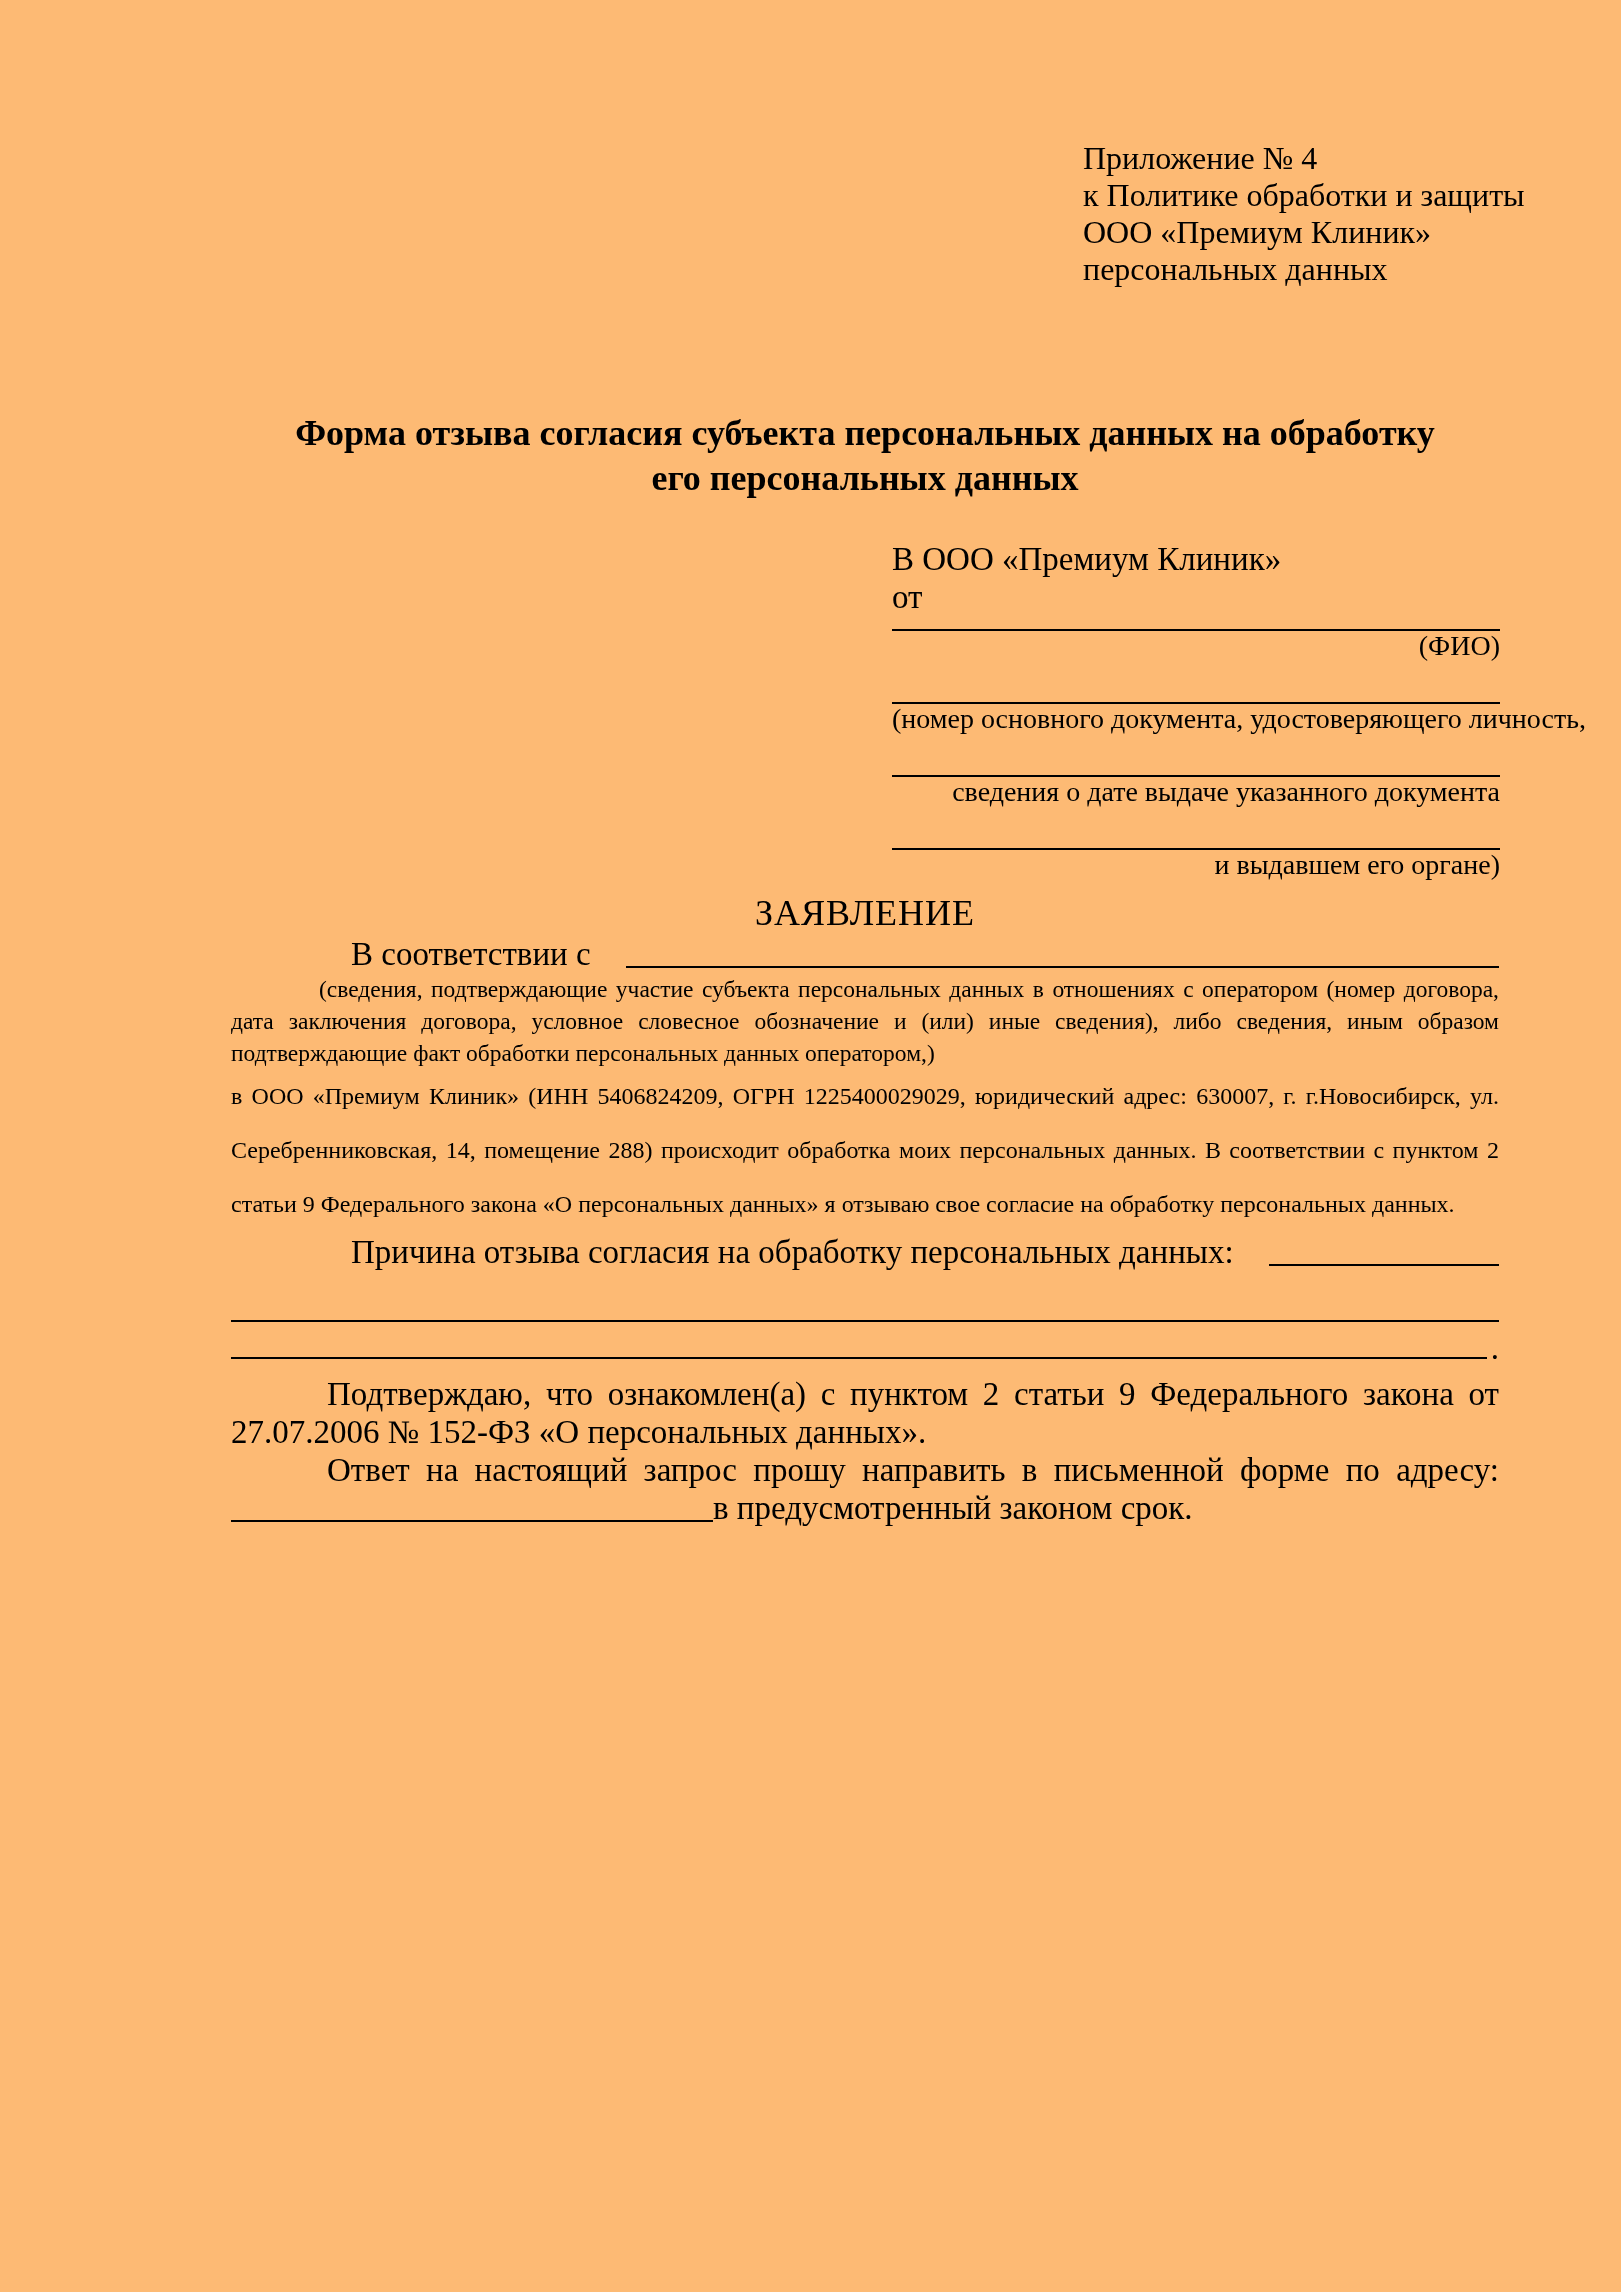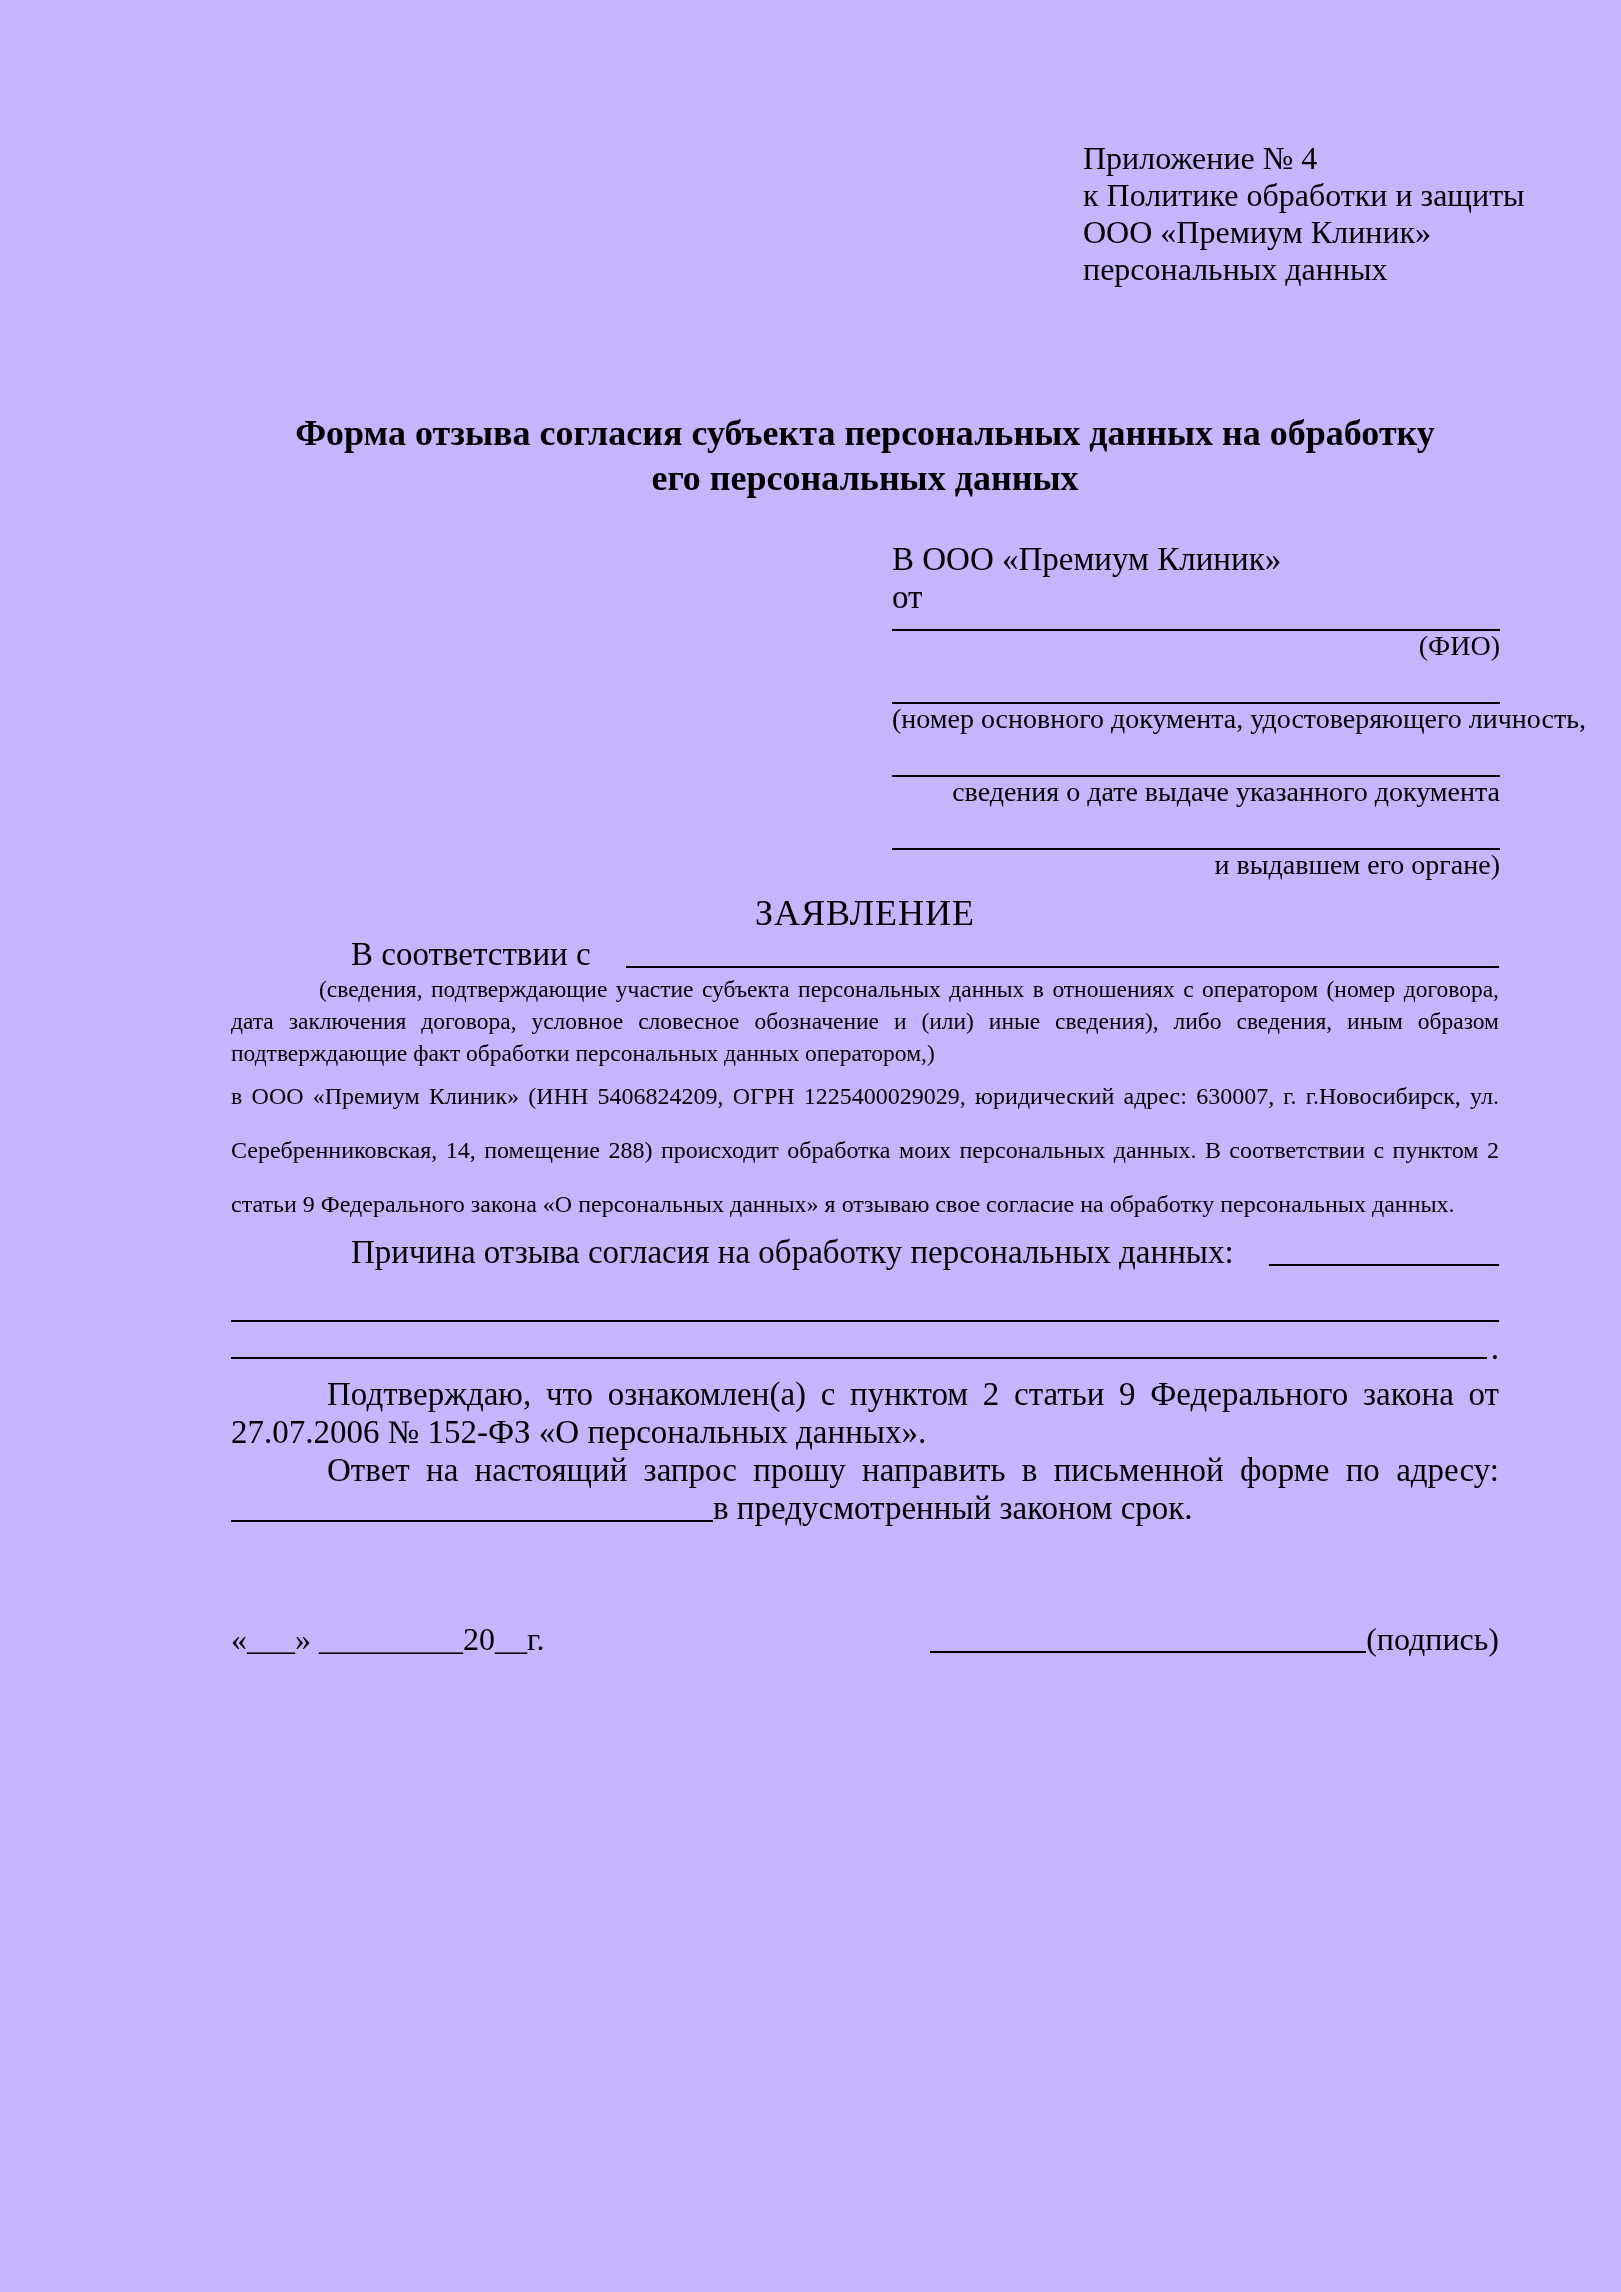--- a/index.html
+++ b/index.html
@@ -1,20 +1,20 @@
 <!DOCTYPE html>
 <html><head>
 <meta charset="utf-8">
 <style>
   html,body { margin:0; padding:0; background:#ffffff; }
   .page {
     width:1621px; height:2293px; box-sizing:border-box;
     padding:140px 122px 0 231px;
     font-family:"Liberation Serif", serif;
-    color:#000; background:#c4b5fd;
+    color:#000; background:#fdba74;
     overflow:hidden;
   }
   .appendix { margin-left:852px; font-size:32px; line-height:37px; white-space:nowrap; }
   .title { margin-top:123px; text-align:center; font-weight:700; font-size:36px; line-height:45px; }
   .recipient { margin-left:661px; width:608px; margin-top:39px; font-size:33px; line-height:38px; }
   .fline { border-bottom:2.9px solid #000; }
   .f-short { height:12.7px; }
   .f-tall  { height:42px; }
   .cap { font-size:28px; line-height:29px; text-align:right; white-space:nowrap; }
   .statement-heading { margin-top:15.7px; text-align:center; font-size:36px; line-height:39px; letter-spacing:1px; }
@@ -92,22 +92,15 @@
 
   <div class="confirm">Подтверждаю, что ознакомлен(а) с пунктом 2 статьи 9 Федерального закона от 27.07.2006 № 152-ФЗ «О персональных данных».</div>
 
   <div class="reply">Ответ на настоящий запрос прошу направить в письменной форме по адресу:</div>
 
   <div class="reply2">
     <span class="uline"></span>
     <span>в предусмотренный законом срок.</span>
   </div>
 
-  <div class="datarow">
-    <span>«___» _________20__г.</span>
-    <span class="sigwrap">
-      <span class="sig-uline"></span>
-      <span>(подпись)</span>
-    </span>
-  </div>
 
 </div>
 
 
 </body></html>

